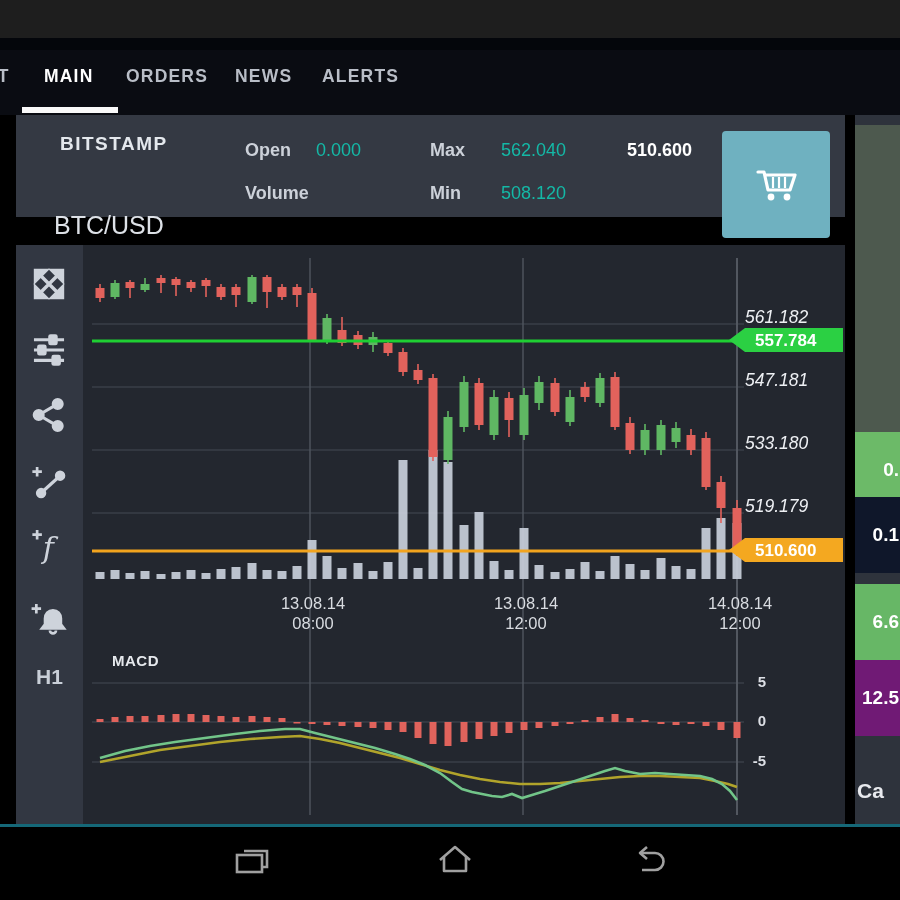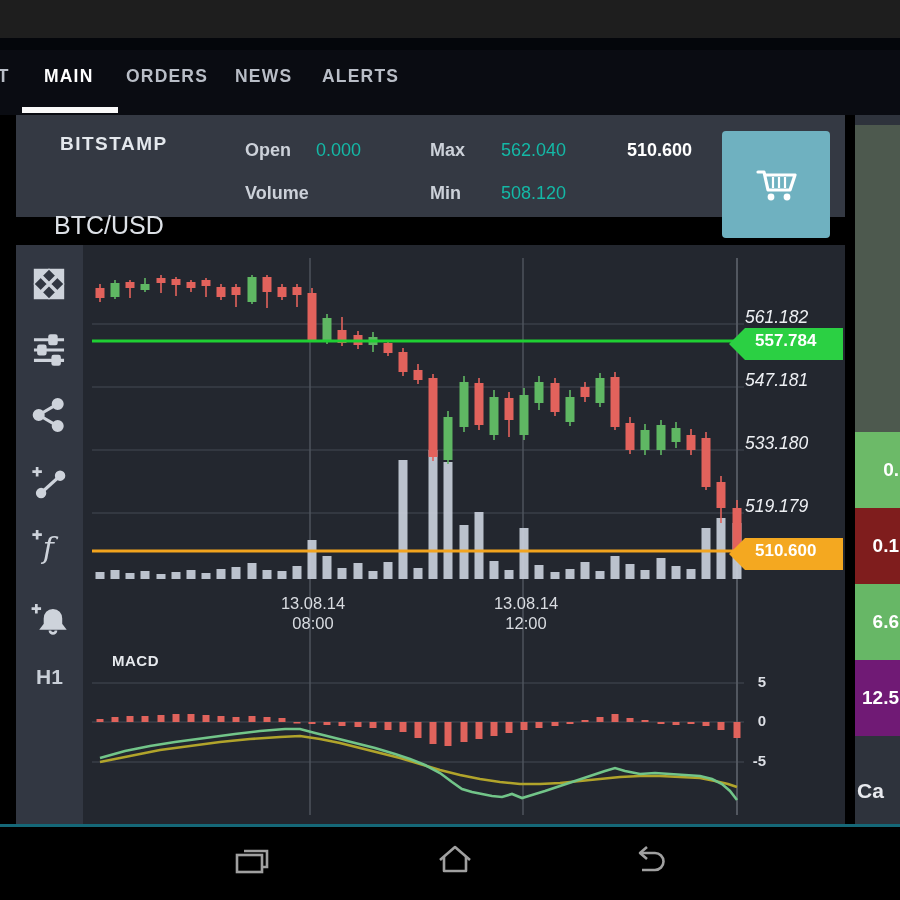--- a/index.html
+++ b/index.html
@@ -25,21 +25,21 @@
   .last-price{font-size:18px;font-weight:bold;color:#ffffff;text-align:right;width:86px;}
   .cart-btn{left:706px;top:16px;width:108px;height:107px;background:#6fb1c0;border-radius:4px;cursor:pointer;
             display:flex;align-items:center;justify-content:center;}
   
   .sidebar{left:16px;top:245px;width:67px;height:579px;background:#323742;border-right:2px solid #3c414b;}
   .side-ic{position:absolute;left:14px;width:38px;height:38px;cursor:pointer;}
   .tf-label{position:absolute;left:0;top:420px;width:100%;text-align:center;font-size:21px;font-weight:bold;color:#c9cfd8;cursor:pointer;}
   
   .chart-area{left:83px;top:245px;width:762px;height:579px;background:#23272f;}
   .price-label{position:absolute;left:662px;width:95px;font-size:17.5px;font-weight:500;color:#eef0f4;font-style:italic;}
-  .price-tag{position:absolute;left:646px;width:114px;height:32px;line-height:26px;color:#fff;font-size:17px;font-weight:bold;
+  .price-tag{position:absolute;left:646px;width:114px;height:24px;line-height:26px;color:#fff;font-size:17px;font-weight:bold;
              padding-left:0;box-sizing:border-box;text-indent:26px;
              clip-path:polygon(0 50%,16px 0,100% 0,100% 100%,16px 100%);}
   .date-label{position:absolute;width:130px;text-align:center;font-size:16.5px;color:#d9dce1;line-height:20px;}
   .macd-title{position:absolute;left:29px;top:407px;font-size:15px;font-weight:bold;color:#e6e9ed;letter-spacing:.5px;}
   .macd-tick{position:absolute;left:645px;width:38px;text-align:right;font-size:15px;font-weight:bold;color:#dcdfe5;}
   
   .right-panel{left:855px;top:115px;width:45px;height:709px;background:#2e333c;overflow:hidden;}
   .rp-top{position:absolute;left:0;top:10px;width:45px;height:307px;background:#4d594e;}
   .rp-row{position:absolute;left:0;width:45px;height:76px;line-height:76px;font-size:19px;font-weight:bold;color:#fff;
           text-align:right;padding-right:1px;box-sizing:border-box;cursor:pointer;}
@@ -336,31 +336,35 @@
       <div class="price-label" style="top:188px">533.180</div>
       <div class="price-label" style="top:251px">519.179</div>
       <div class="date-label" style="left:165px;top:348px">
         <div>13.08.14</div>
         <div>08:00</div>
       </div>
       <div class="date-label" style="left:378px;top:348px">
         <div>13.08.14</div>
         <div>12:00</div>
       </div>
+      <div class="date-label" style="left:592px;top:348px">
+        <div>14.08.14</div>
+        <div>12:00</div>
+      </div>
       <div class="macd-title" style="">MACD</div>
       <div class="macd-tick" style="top:428px">5</div>
       <div class="macd-tick" style="top:467px">0</div>
       <div class="macd-tick" style="top:507px">-5</div>
     </div>
 
   <div class="abs right-panel">
     <div class="rp-top"></div>
     <div id="rp-rows">
         <div class="rp-row" style="top: 317px; background: rgb(108, 186, 104);">0.</div>
-        <div class="rp-row" style="top: 393px; background: #7f1d1d;">0.1</div>
+        <div class="rp-row" style="top: 382px; background: #0f172a;">0.1</div>
         <div class="rp-row" style="top: 469px; background: rgb(103, 183, 102);">6.6</div>
         <div class="rp-row" style="top: 545px; background: #701a75;">12.5</div>
       </div>
     <div class="rp-ca">Ca</div>
   </div>
 
   <div class="abs teal-line"></div>
 
   <div class="abs navbar">
     <svg class="nav-btn" style="left:229px" viewBox="0 0 46 46">

